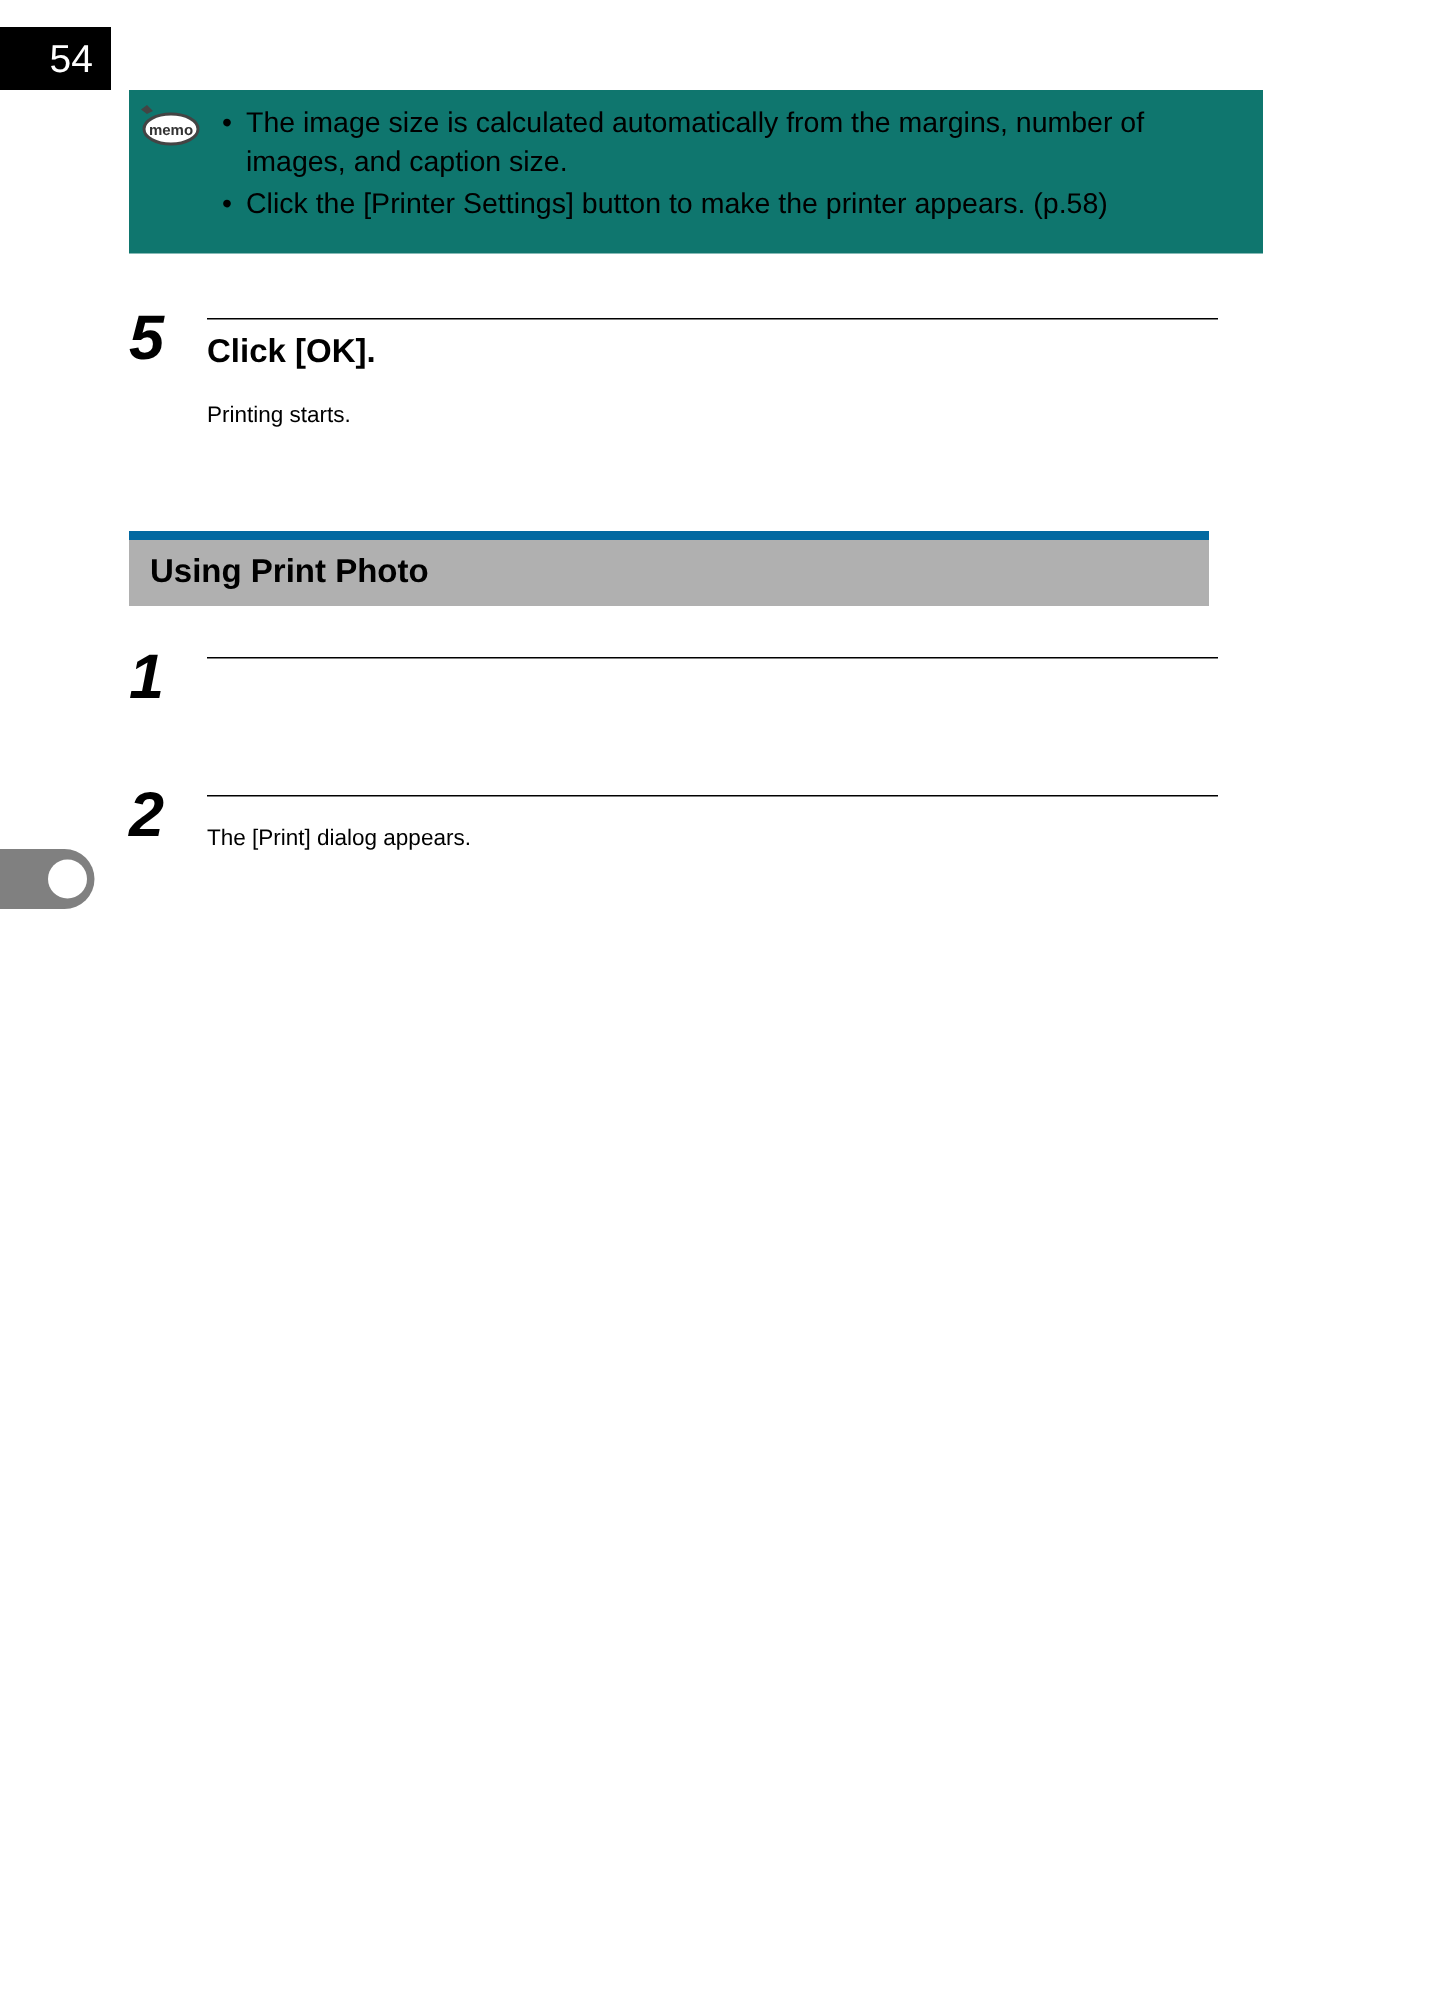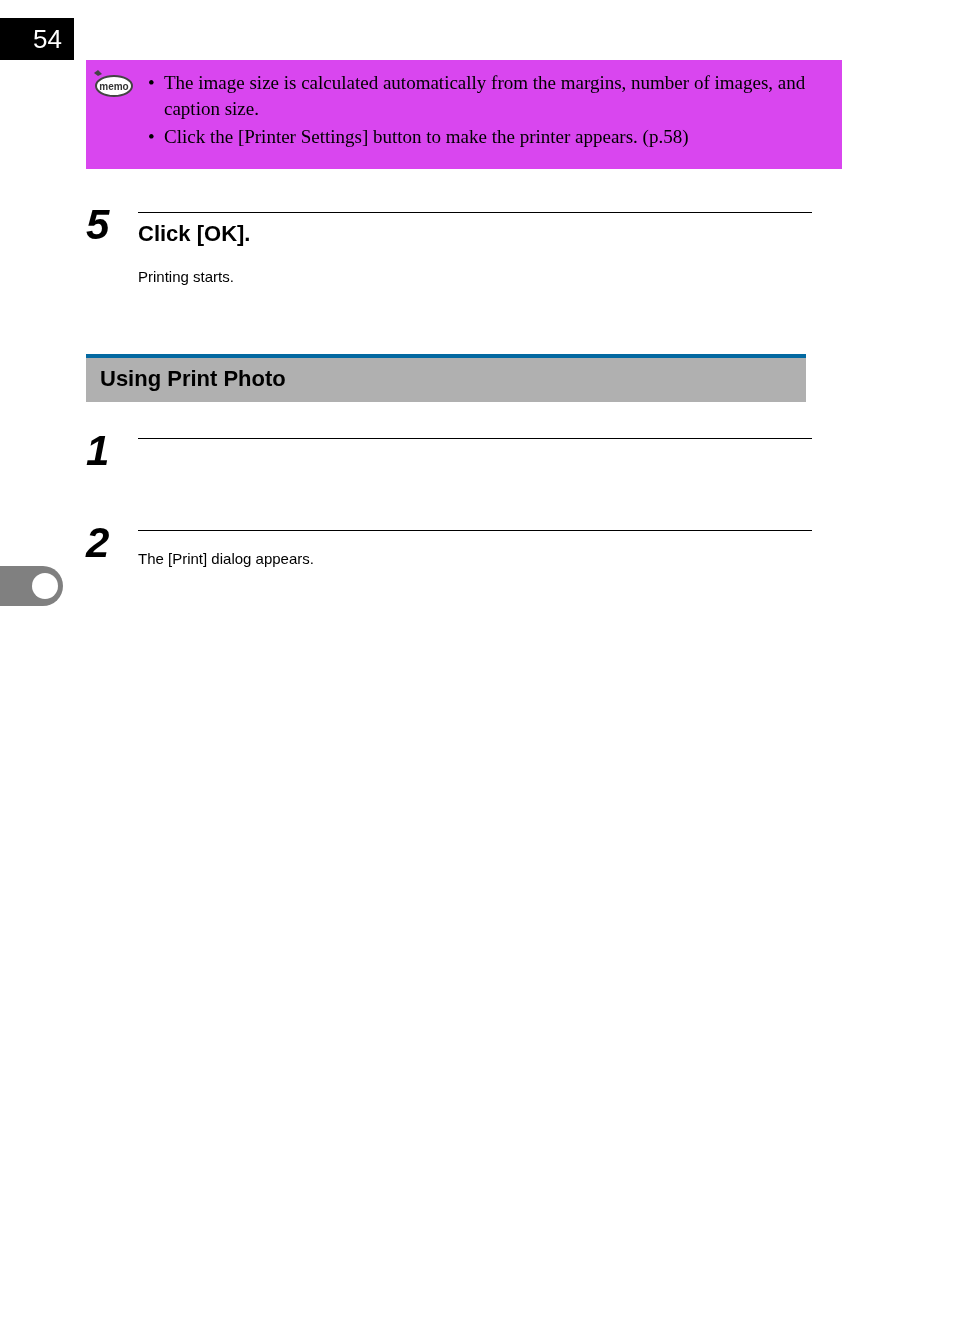--- a/index.html
+++ b/index.html
@@ -31,32 +31,32 @@
   .side-tab .circle {
     width: 26px; height: 26px; border-radius: 50%;
     background: #fff;
   }
 
   
   .memo-box {
     position: absolute;
     left: 86px; top: 60px;
     width: 756px;
-    background: #d946ef;
+    background: #0f766e;
     padding: 10px 14px 16px 62px;
     font-size: 19px;
     line-height: 1.35;
   }
   .memo-icon {
     position: absolute;
     left: 2px; top: 10px;
     width: 48px; height: 28px;
   }
   .memo-icon svg { display: block; }
-  .memo-box ul { list-style: none; font-family: Liberation Serif, serif; }
+  .memo-box ul { list-style: none; }
   .memo-box li { position: relative; padding-left: 16px; margin-bottom: 3px; }
   .memo-box li::before {
     content: "•"; position: absolute; left: 0; top: 0; font-size: 19px;
   }
 
   
   .step {
     position: absolute;
     left: 86px;
     width: 726px;
@@ -86,21 +86,21 @@
     font-size: 15px;
     margin-top: 18px;
     line-height: 1.35;
   }
 
   
   .section-bar {
     position: absolute;
     left: 86px; width: 720px;
     background: #b0b0b0;
-    border-top: 4px solid #0369a1;
+    border-top: 6px solid #0369a1;
     padding: 8px 14px 10px 14px;
     font-size: 22px;
     font-weight: bold;
   }
 
   .print-icon {
     display: inline-block;
     width: 22px; height: 20px;
     vertical-align: -3px;
     background: #dcdcdc;

